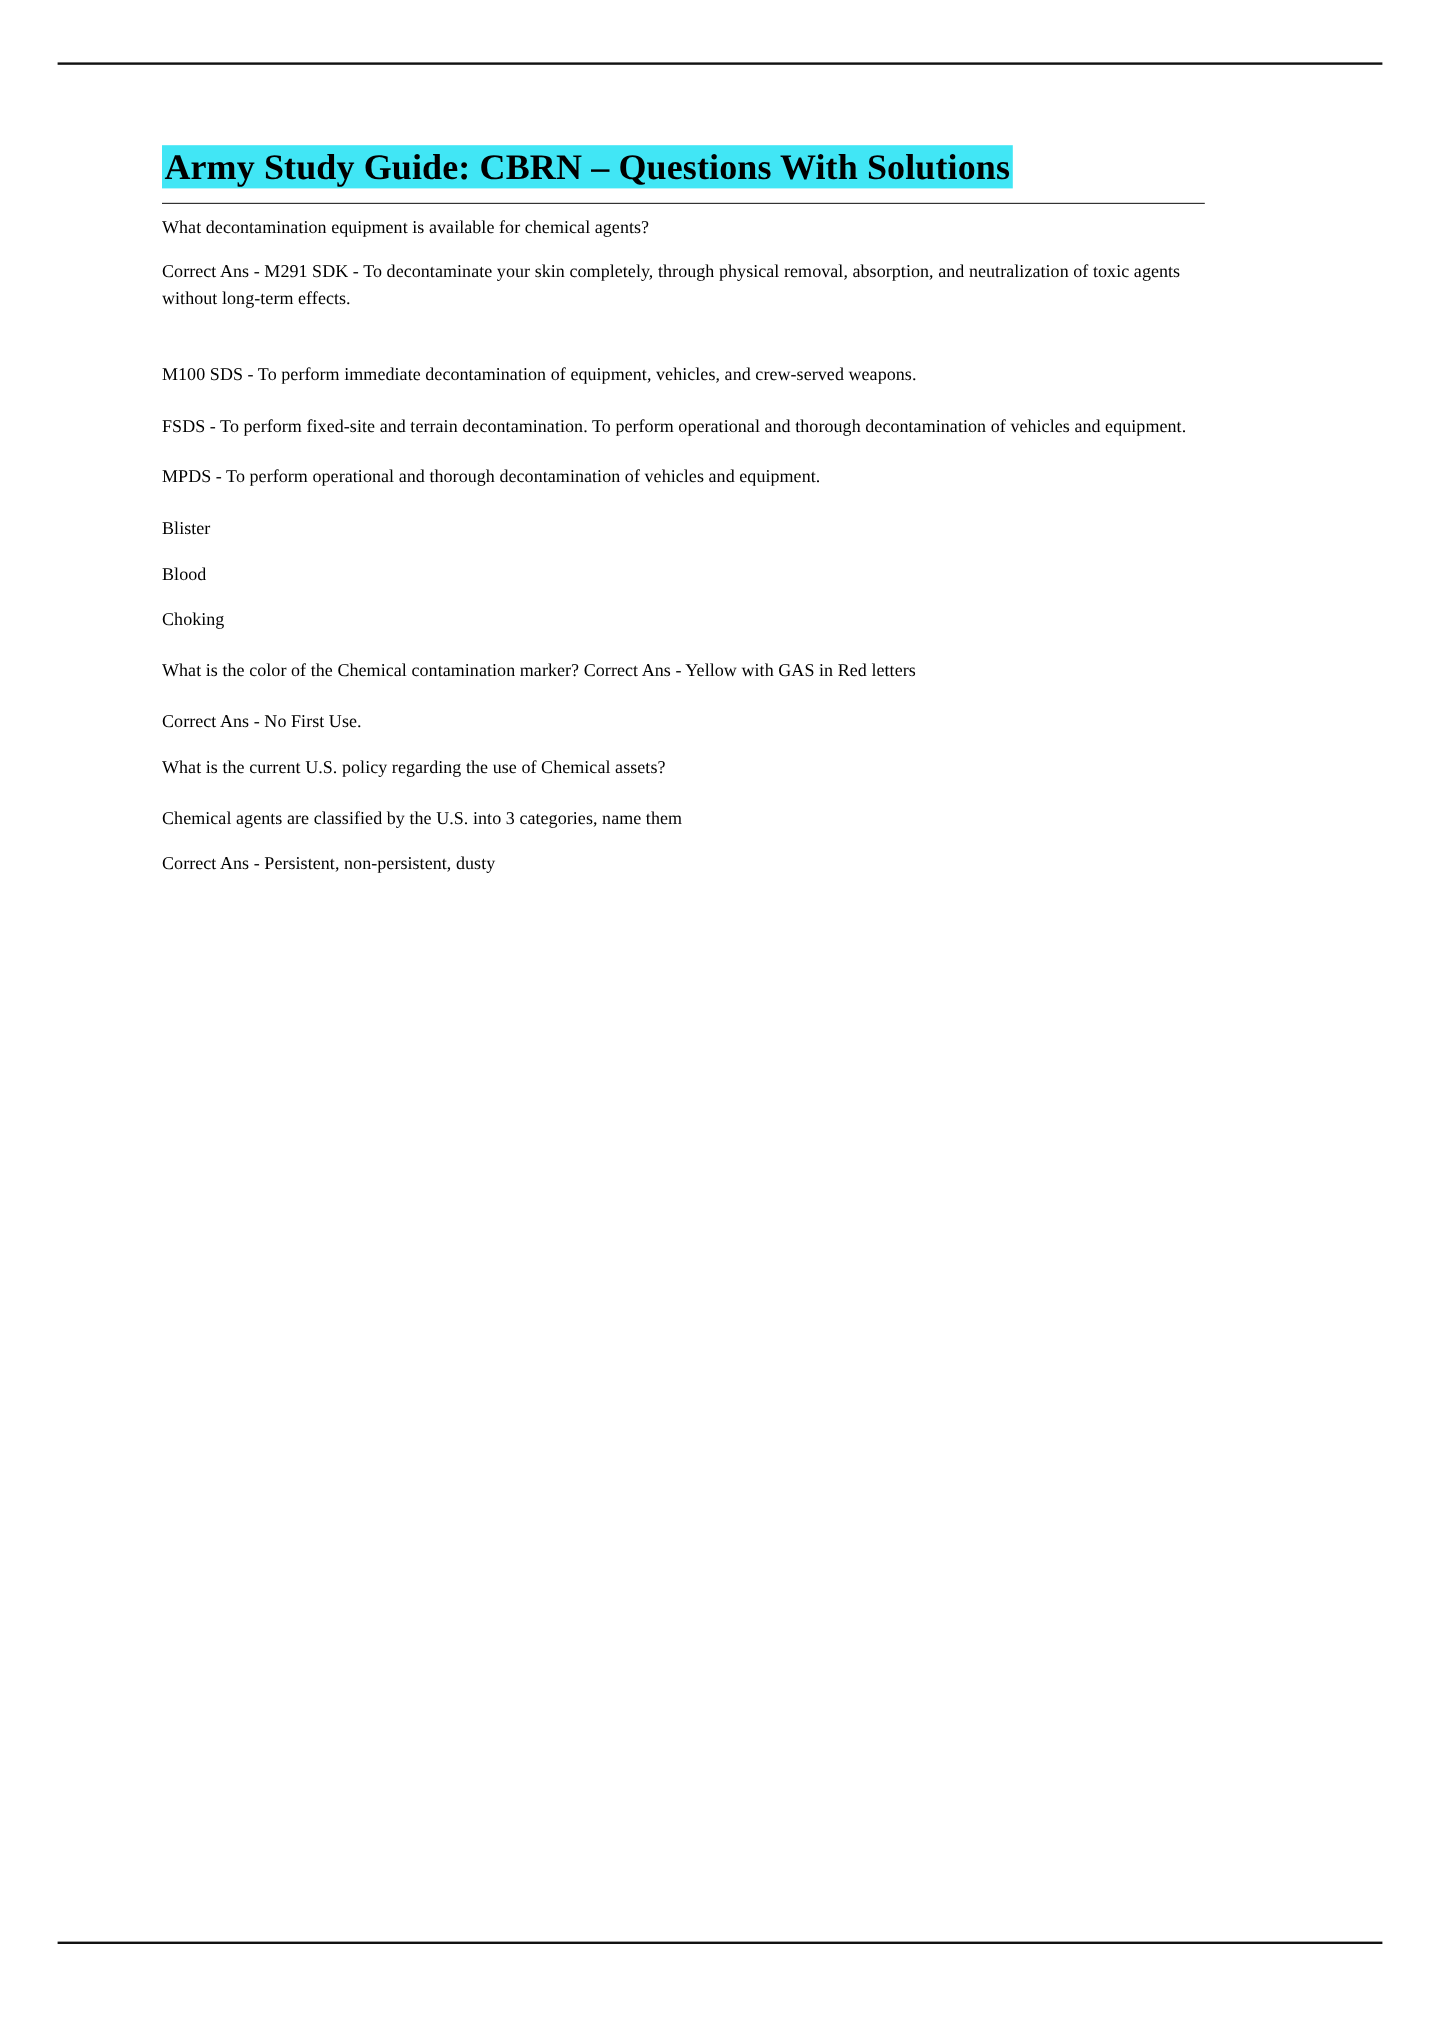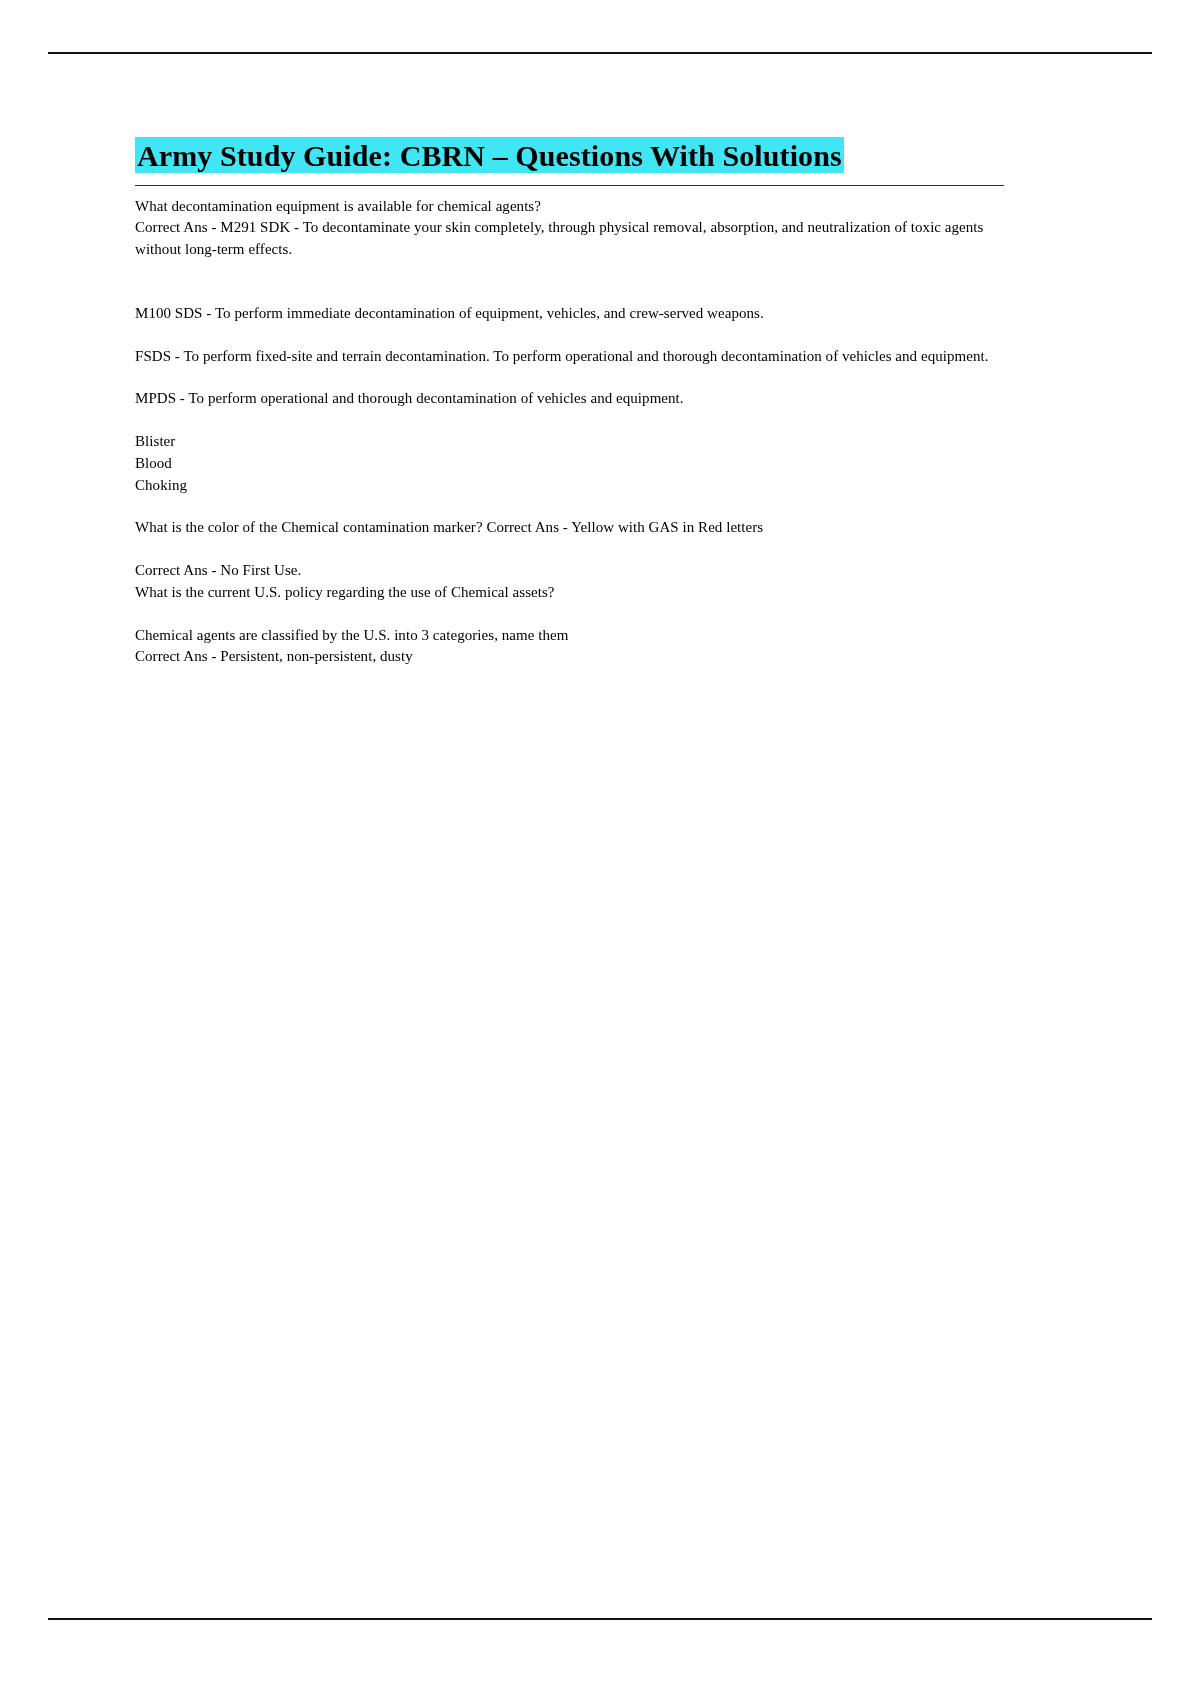--- a/index.html
+++ b/index.html
@@ -28,21 +28,21 @@
     width: 1104px;
     height: 0;
     border-top: 2px solid #111111;
   }
   .rule-top { top: 52px; }
   .rule-bottom { top: 1618px; }
 
   .content {
     position: absolute;
     left: 135px;
-    top: 136px;
+    top: 120px;
     width: 880px;
   }
 
   .title-wrap {
     margin: 0 0 10px 0;
   }
   .title {
     display: inline;
     font-size: 30px;
     font-weight: bold;
@@ -58,21 +58,21 @@
     border-top: 1.5px solid #333333;
   }
 
   .block {
     font-size: 15px;
     line-height: 1.45;
     margin: 0;
     padding: 0;
     letter-spacing: 0.05px;
   }
-  .block + .block { margin-top: 0; }
+  .block + .block { margin-top: 16px; }
   .gap { height: 21px; }
 </style>
 </head>
 <body>
 
 <div class="page">
 
   <div class="rule rule-top"></div>
 
   <div class="content">

